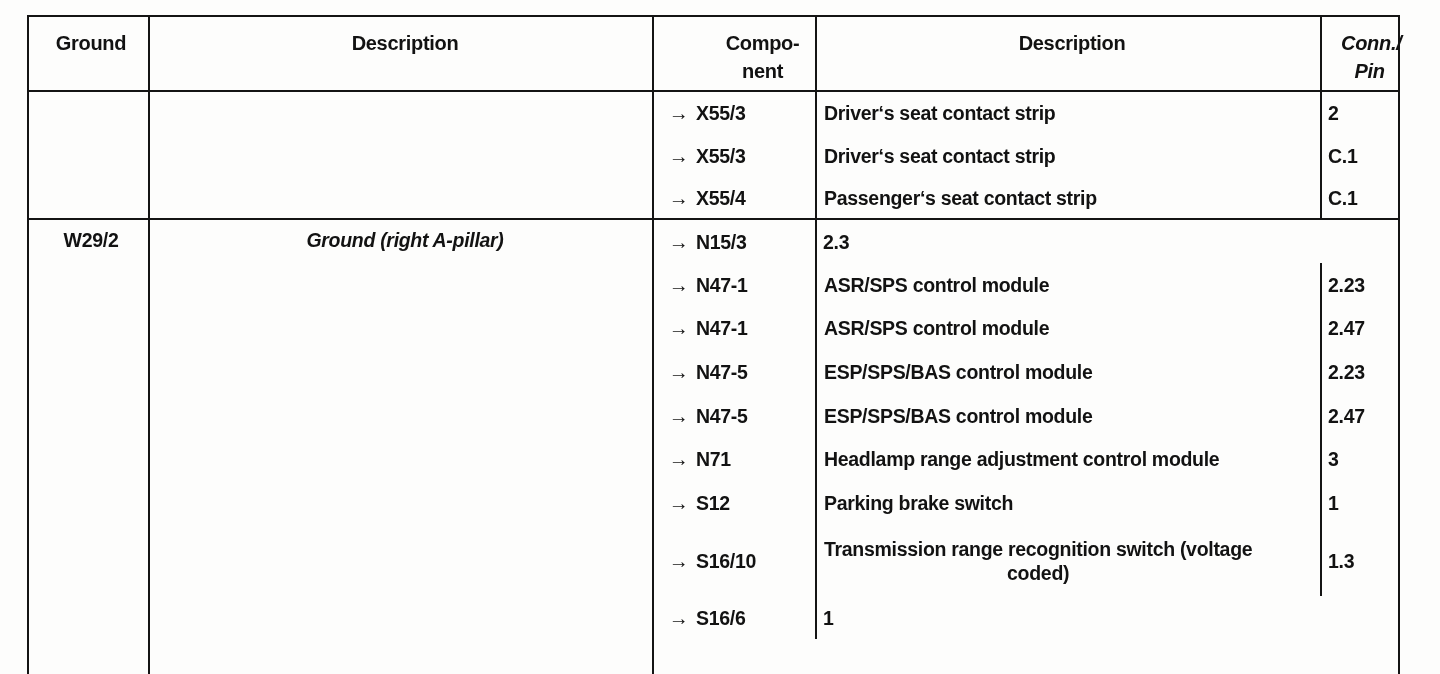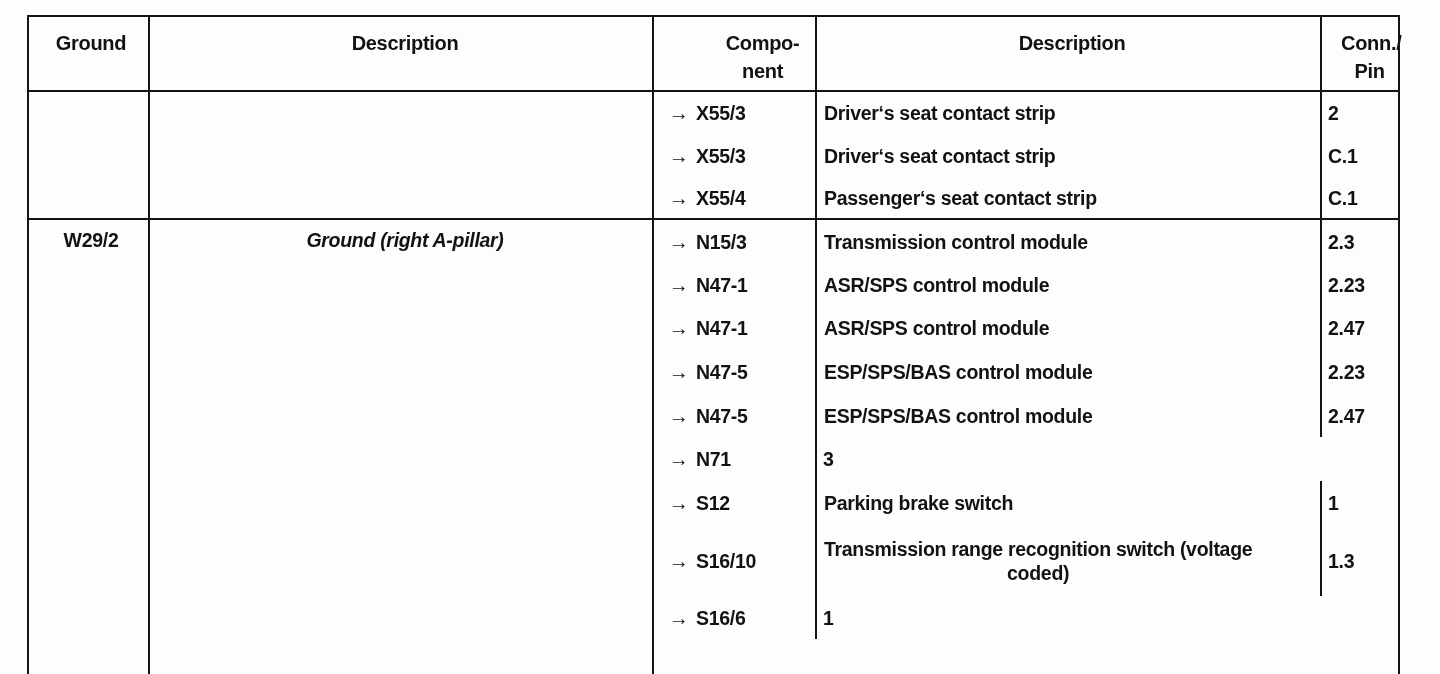--- a/index.html
+++ b/index.html
@@ -33,21 +33,21 @@
     font-weight: 700;
     letter-spacing: -0.3px;
     line-height: 28px;
     padding-top: 12px;
     white-space: pre-line;
   }
   .h-ground   { padding-left: 5px;  border-right: 2px solid #141414; }
   .h-desc1    { padding-left: 8px;  border-right: 2px solid #141414; }
   .h-comp     { padding-left: 56px; border-right: 2px solid #141414; }
   .h-desc2    { padding-left: 7px;  border-right: 2px solid #141414; }
-  .h-pin      { padding-left: 19px; }
+  .h-pin      { padding-left: 19px; font-style: italic; }
 
   
   .section {
     display: grid;
     grid-template-columns: 121px 504px 744px;
   }
   .section.sec1 { height: 128px; border-bottom: 2px solid #141414; }
   .section.sec2 { height: 510px; }
 
   .g-cell {
@@ -150,21 +150,20 @@
 
     <div class="section sec2">
       <div class="g-cell">W29/2</div>
       <div class="gd-cell">Ground (right A-pillar)</div>
       <div class="subrows">
         <div class="subrow">
           <div class="c-comp">
               <span class="arrow">→</span>
               <span>N15/3</span>
             </div>
-          <div class="c-desc">Transmission control module</div>
           <div class="c-pin">2.3</div>
         </div>
         <div class="subrow">
           <div class="c-comp">
               <span class="arrow">→</span>
               <span>N47-1</span>
             </div>
           <div class="c-desc">ASR/SPS control module</div>
           <div class="c-pin">2.23</div>
         </div>
@@ -190,20 +189,21 @@
               <span>N47-5</span>
             </div>
           <div class="c-desc">ESP/SPS/BAS control module</div>
           <div class="c-pin">2.47</div>
         </div>
         <div class="subrow">
           <div class="c-comp">
               <span class="arrow">→</span>
               <span>N71</span>
             </div>
+          <div class="c-desc">Headlamp range adjustment control module</div>
           <div class="c-pin">3</div>
         </div>
         <div class="subrow">
           <div class="c-comp">
               <span class="arrow">→</span>
               <span>S12</span>
             </div>
           <div class="c-desc">Parking brake switch</div>
           <div class="c-pin">1</div>
         </div>

